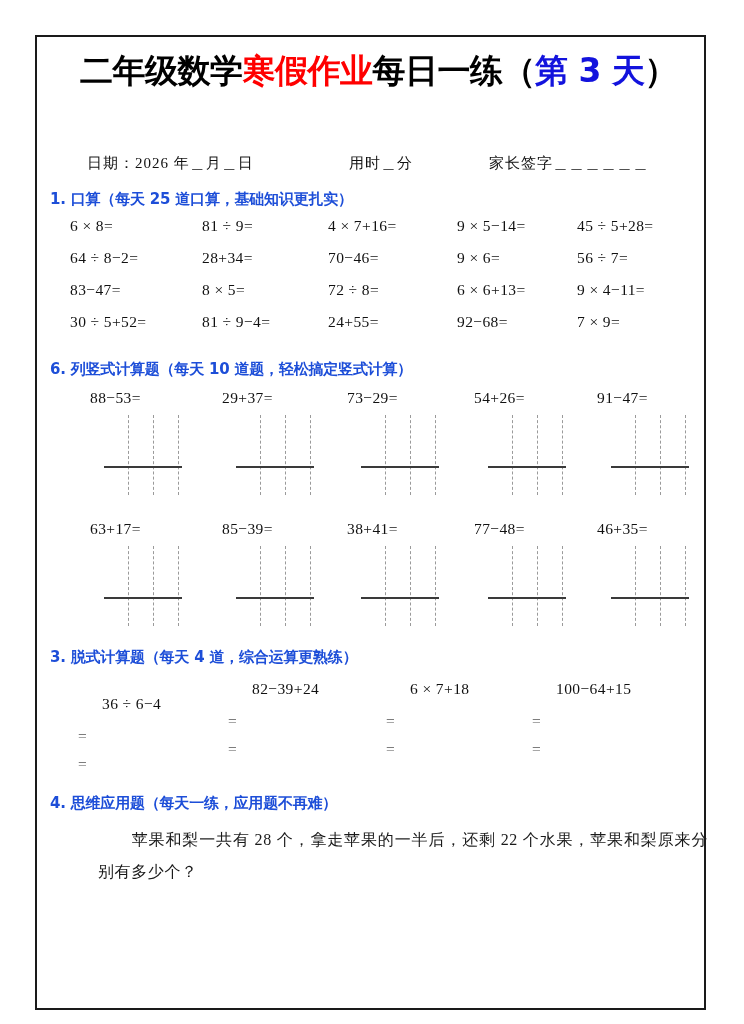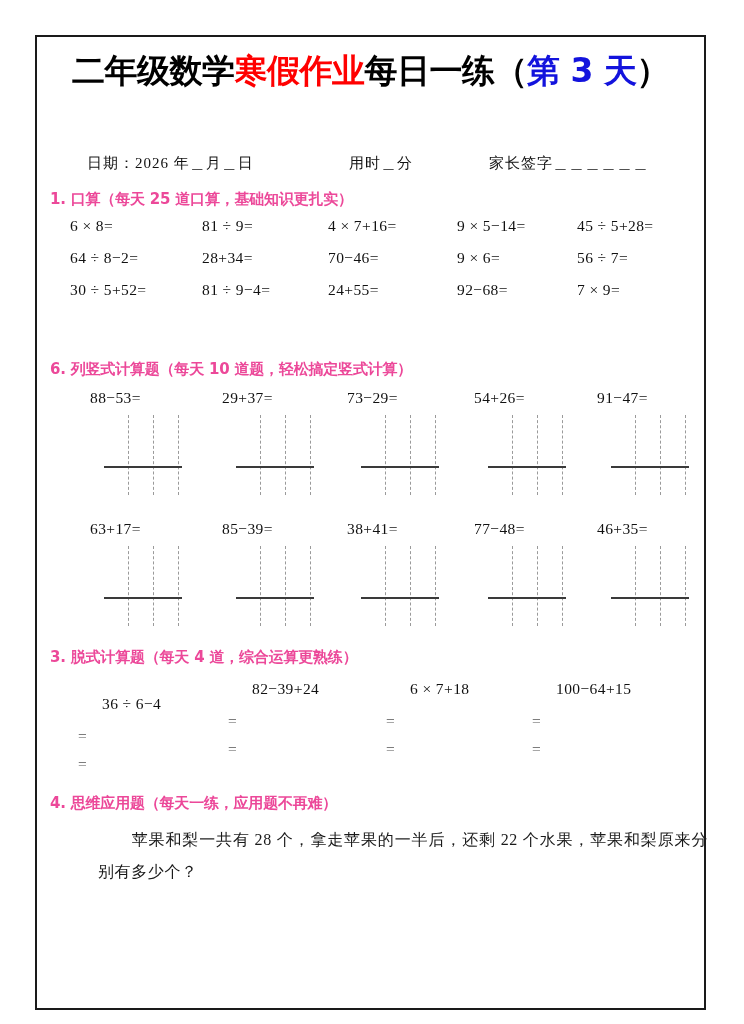--- a/index.html
+++ b/index.html
@@ -29,21 +29,21 @@
   #page-inner {
     position: absolute;
     left: 0; top: 0;
     width: 667px;
     height: 971px;
   }
 
   
   .title-row {
     position: absolute;
-    left: 0;
+    left: 8px;
     top: 17px;
     width: 667px;
     text-align: center;
     white-space: nowrap;
     font-family: "DejaVu Sans", sans-serif;
     font-weight: bold;
     font-size: 33px;
     letter-spacing: -0.5px;
     color: #000000;
     line-height: 1;
@@ -65,21 +65,21 @@
   .meta-date  { position: absolute; left: 50px;  top: 0; letter-spacing: 1px; }
   .meta-time  { position: absolute; left: 312px; top: 0; letter-spacing: 1px; }
   .meta-sign  { position: absolute; left: 452px; top: 0; letter-spacing: 1px; }
 
   
   .sec-head {
     position: absolute;
     font-family: "DejaVu Sans", sans-serif;
     font-weight: bold;
     font-size: 15px;
-    color: #ec4899;
+    color: #1d4ed8;
     white-space: nowrap;
     letter-spacing: -0.2px;
   }
 
   
   .oral-grid { position: absolute; left: 0; width: 667px; }
   .oral-row  { position: relative; height: 32px; }
   .oral-cell {
     position: absolute;
     font-family: "Liberation Serif", serif;
@@ -181,20 +181,27 @@
         <span class="oral-cell" style="left:540px;">45 ÷ 5+28=</span>
       </div>
       <div class="oral-row">
         <span class="oral-cell" style="left:33px;">64 ÷ 8−2=</span>
         <span class="oral-cell" style="left:165px;">28+34=</span>
         <span class="oral-cell" style="left:291px;">70−46=</span>
         <span class="oral-cell" style="left:420px;">9 × 6=</span>
         <span class="oral-cell" style="left:540px;">56 ÷ 7=</span>
       </div>
       <div class="oral-row">
+        <span class="oral-cell" style="left:33px;">83−47=</span>
+        <span class="oral-cell" style="left:165px;">8 × 5=</span>
+        <span class="oral-cell" style="left:291px;">72 ÷ 8=</span>
+        <span class="oral-cell" style="left:420px;">6 × 6+13=</span>
+        <span class="oral-cell" style="left:540px;">9 × 4−11=</span>
+      </div>
+      <div class="oral-row">
         <span class="oral-cell" style="left:33px;">30 ÷ 5+52=</span>
         <span class="oral-cell" style="left:165px;text-align:right;">81 ÷ 9−4=</span>
         <span class="oral-cell" style="left:291px;">24+55=</span>
         <span class="oral-cell" style="left:420px;">92−68=</span>
         <span class="oral-cell" style="left:540px;">7 × 9=</span>
       </div>
     </div>
 
     <div class="sec-head" style="left:13px; top:323px;">6.  列竖式计算题（每天 10 道题，轻松搞定竖式计算）</div>
 

